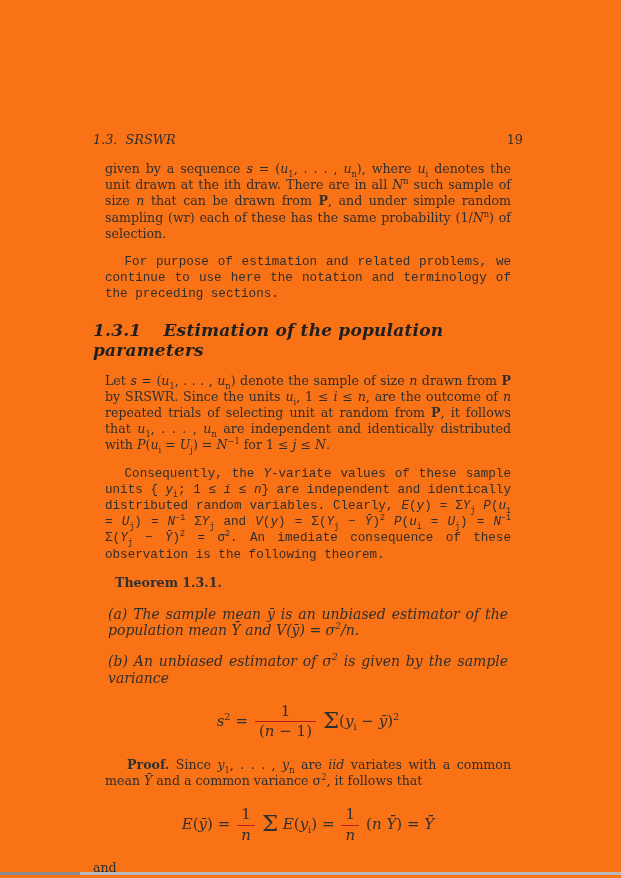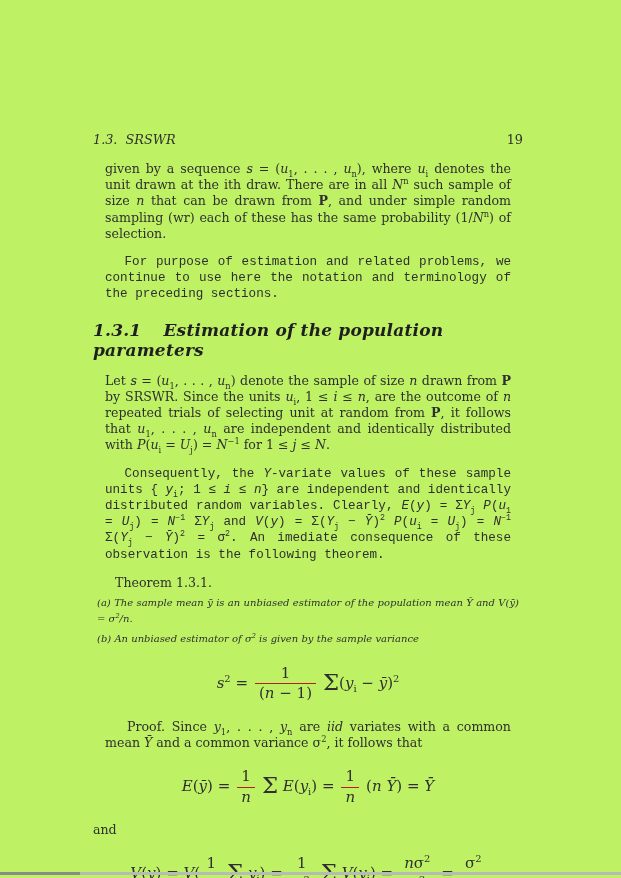--- a/index.html
+++ b/index.html
@@ -1,20 +1,20 @@
 <!DOCTYPE html>
 <html><head>
 <meta charset="utf-8">
 <style>
   html, body { margin: 0; padding: 0; background: #ffffff; }
   .viewport {
     position: relative;
     width: 621px;
     height: 878px;
-    background: #bef264;
+    background: #f97316;
     overflow: hidden;
     font-family: "DejaVu Serif", "Liberation Serif", serif;
     color: #2f2f2f;
   }
   .page {
     position: absolute;
     left: 93px;
     top: 132px;
     width: 430px;
   }
@@ -38,29 +38,29 @@
     font-weight: bold;
     color: #1f1f1f;
     margin: 17px 0 13px 0;
     letter-spacing: .2px;
     font-style: italic;
   }
   .sec-num { margin-right: 16px; }
   .theorem { margin-top: 9px; }
   .theorem-title {
     margin: 0;
-    font-weight: normal;
+    font-weight: bold;
     font-size: 12.6px;
     line-height: 16.2px;
     text-indent: 1.75em;
   }
   .theorem-item {
-    margin: 4px;
+    margin: 15px;
     font-style: italic;
-    font-size: 10px;
+    font-size: 14px;
     line-height: 16.2px;
     text-align: justify;
   }
   .equation {
     font-size: 15px;
     text-align: center;
     margin: 16px 0 15px 0;
   }
   .equation > span { margin: 0 1px; }
   .frac {
@@ -70,21 +70,21 @@
     margin: 0 .3em;
   }
   .frac .num, .frac .den {
     display: block;
     padding: 0 .28em;
     line-height: 1.3;
   }
   .frac .den { border-top: 1px solid #b91c1c; }
   .bigop { font-size: 152%; line-height: 0; vertical-align: -0.08em; }
   .proof { margin-top: 15px; text-indent: 1.75em; }
-  .proof-label { font-weight: normal; }
+  .proof-label { font-weight: bold; }
   .connector { margin: 2px 0; text-align: left; }
   .hscrollbar {
     position: absolute;
     left: 0;
     bottom: 3px;
     width: 621px;
     height: 3px;
     background: #b9b9b9;
   }
   .hscroll-thumb {

